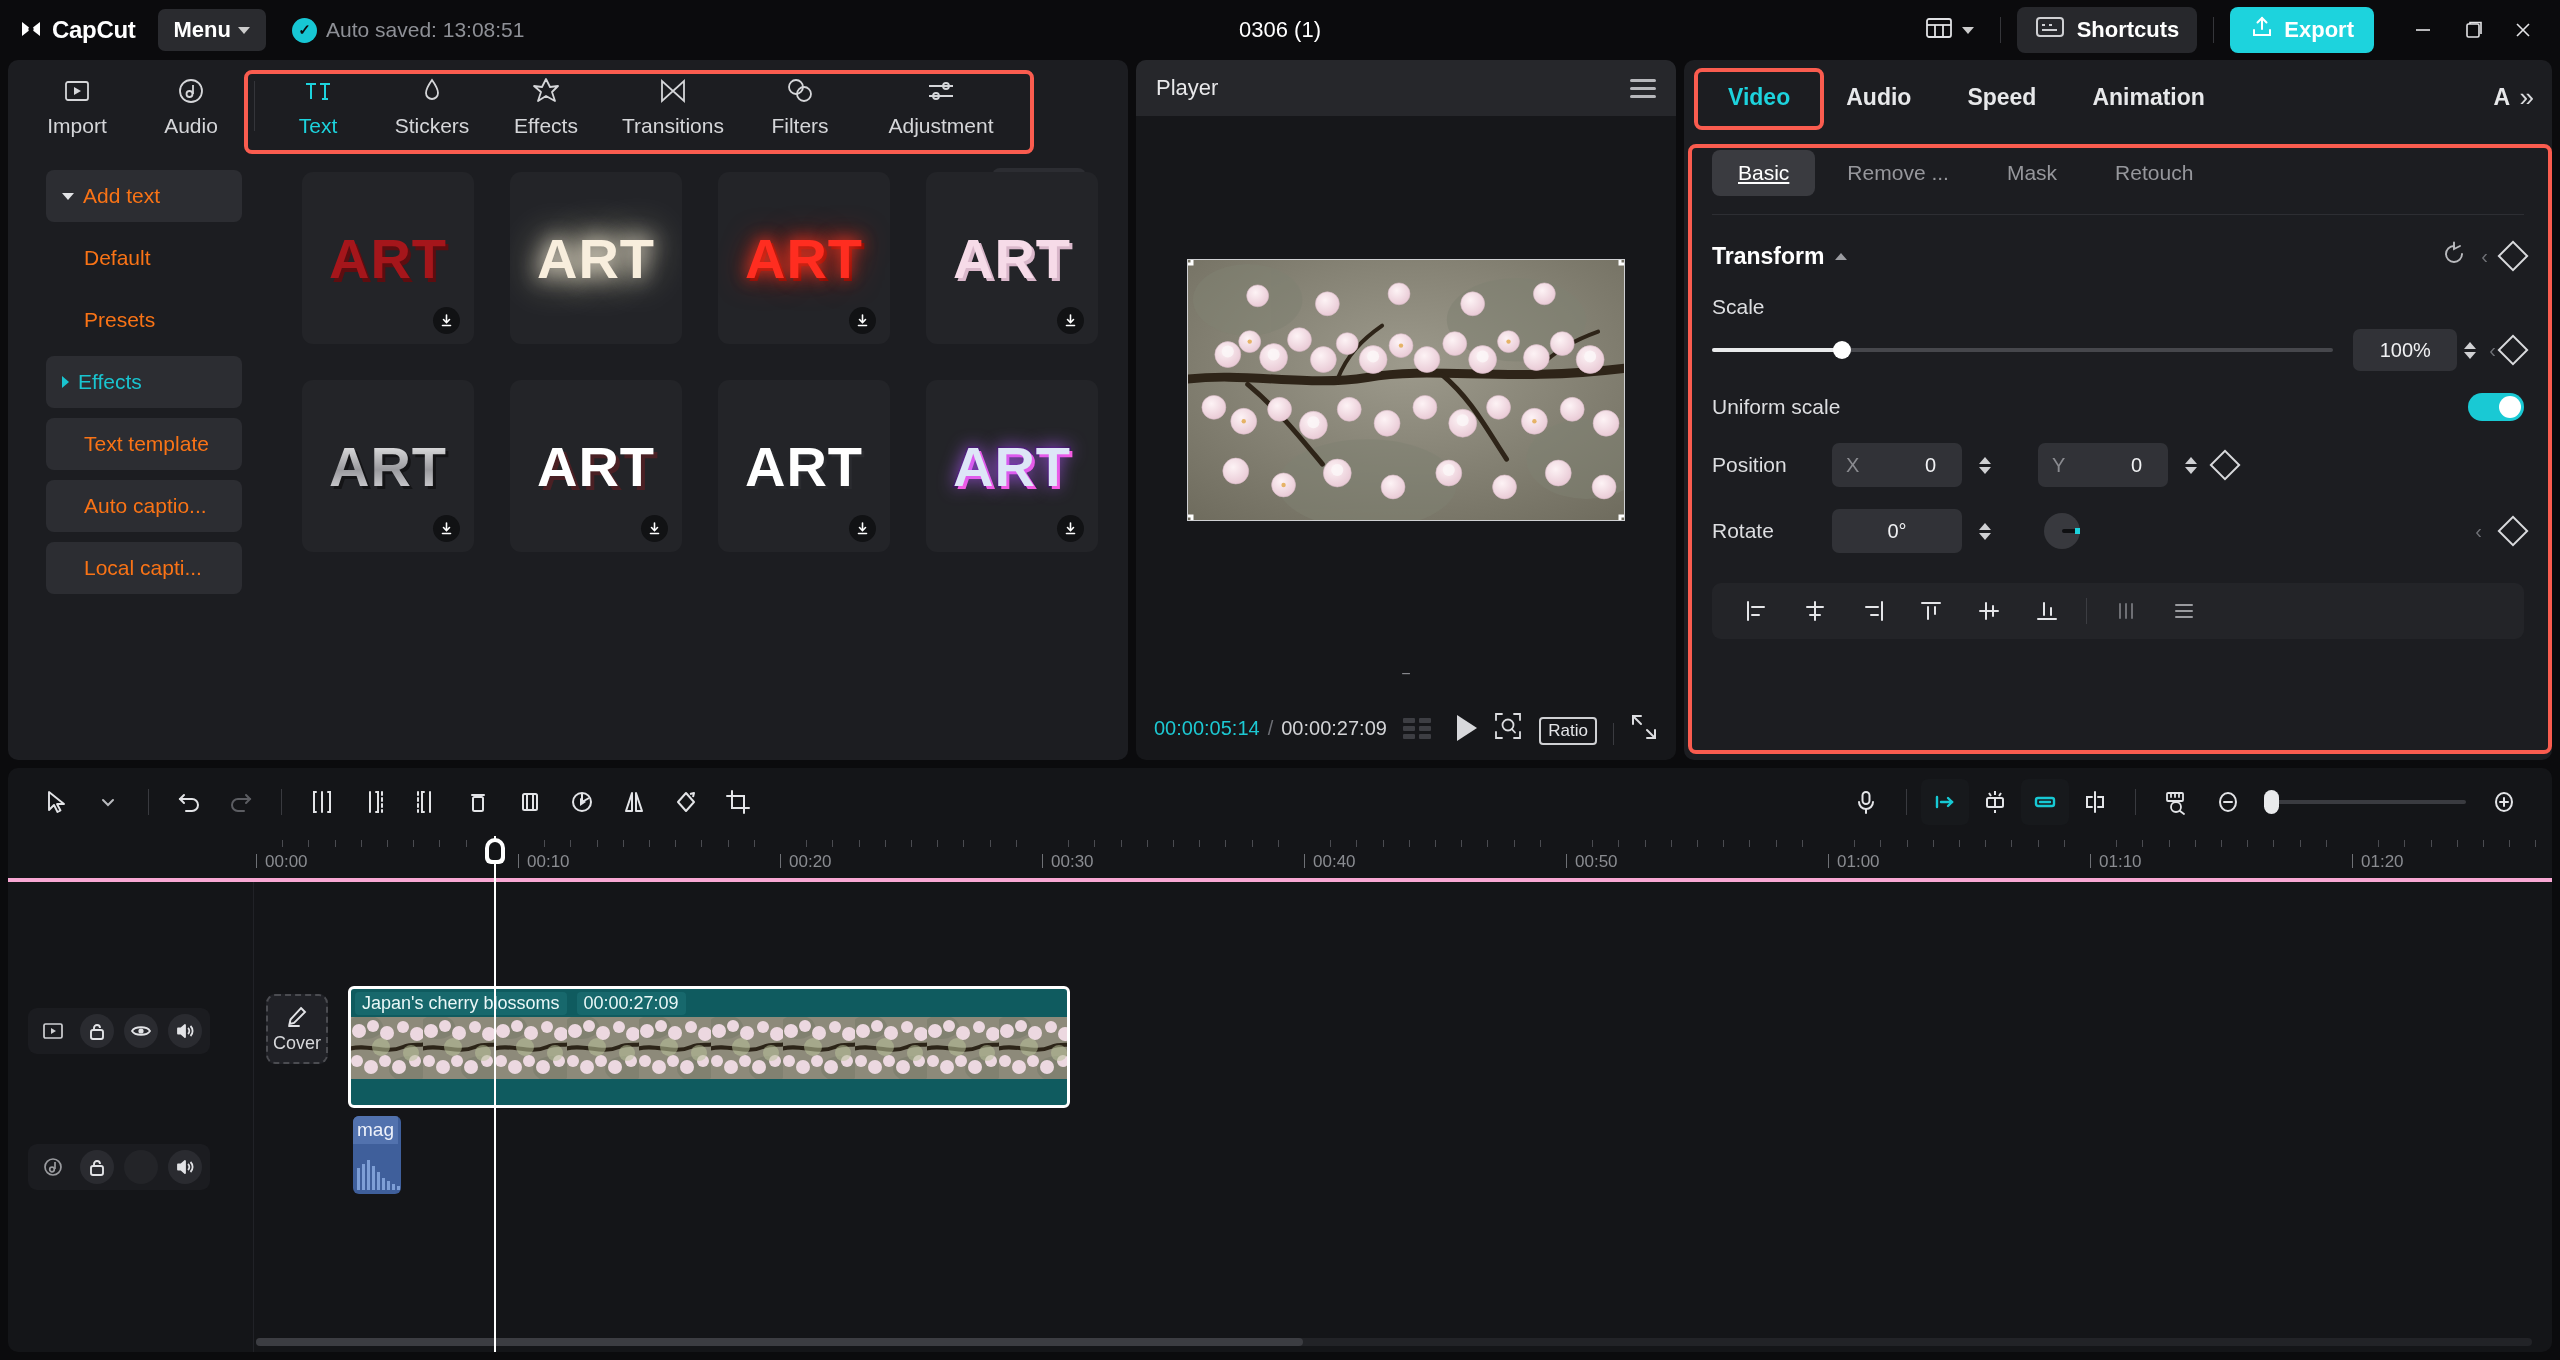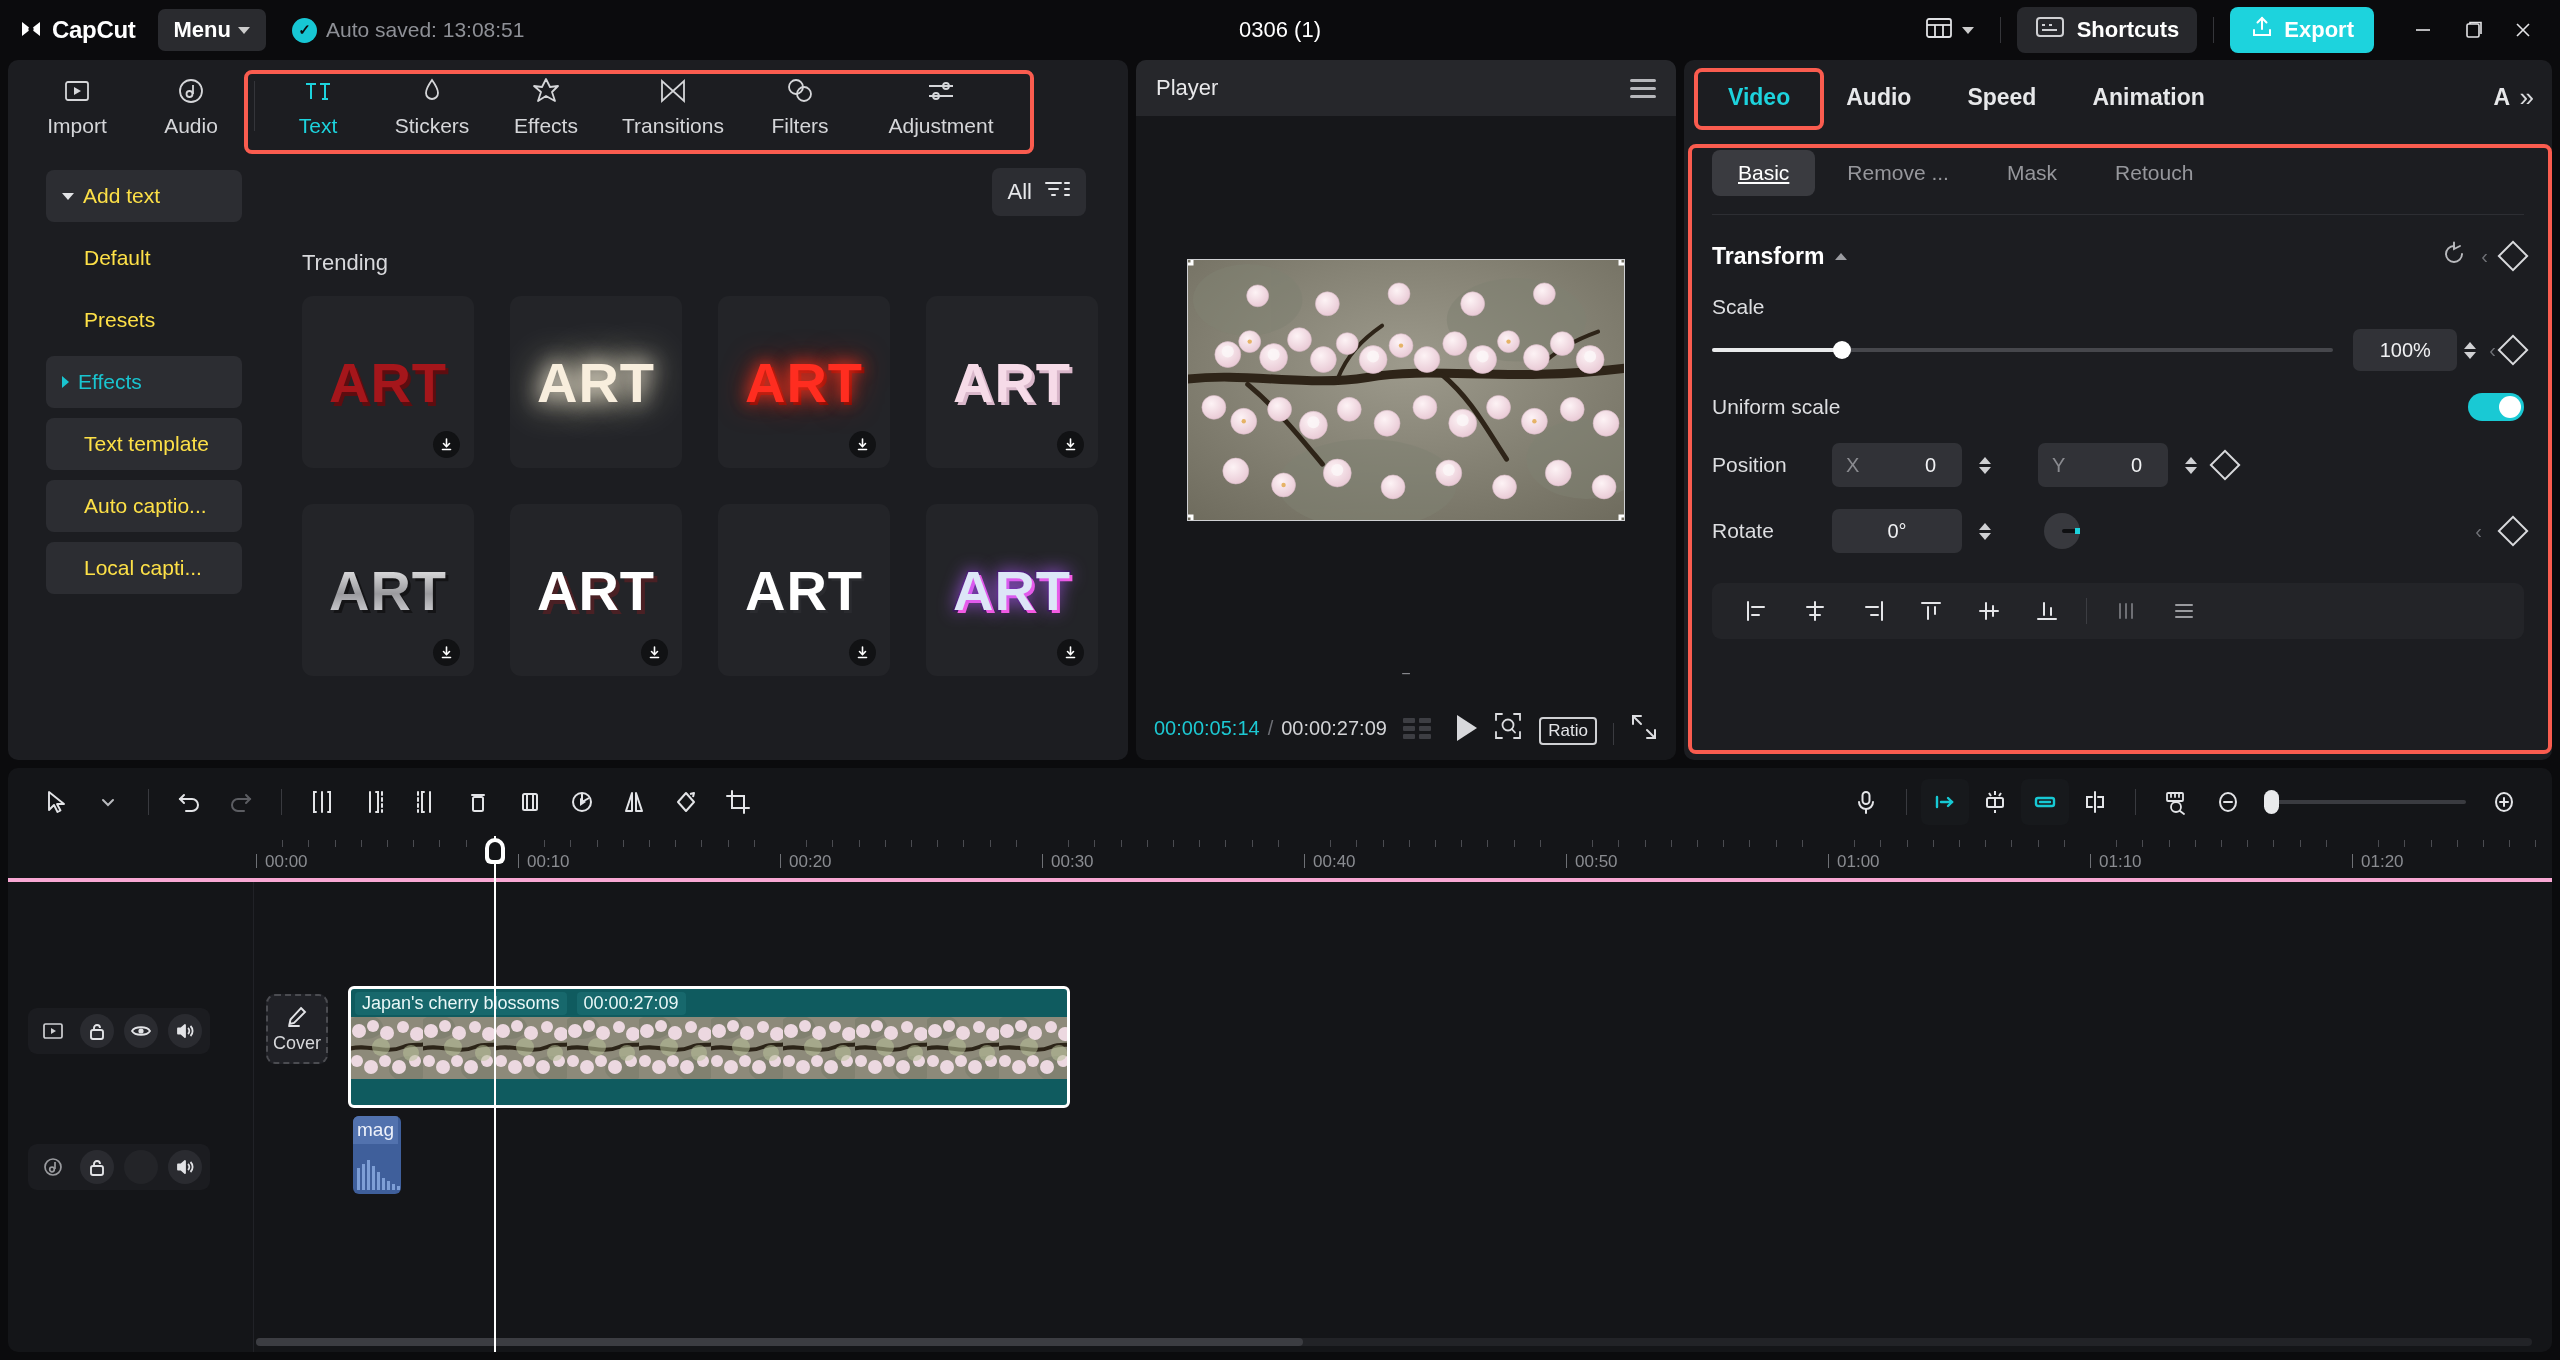--- a/index.html
+++ b/index.html
@@ -63,21 +63,21 @@
   .ttab.active .lbl { color: #1dd3dd; }
   .ttab.active svg { stroke: #1dd3dd; }
   .ttab.wide { width: 140px; }
   .ttab.wider { width: 168px; }
   .tabs-sep { width: 1px; height: 50px; background: #34353a; margin: 0 6px; }
 
   .panel-body { display: flex; flex: 1; min-height: 0; }
   .sidelist { width: 262px; flex: none; padding: 18px 28px 0 38px; display: flex; flex-direction: column; gap: 10px; }
   .side-item {
     height: 52px; border-radius: 8px; display: flex; align-items: center; padding-left: 16px;
-    font-size: 21px; color: #fde047;
+    font-size: 21px; color: #f97316;
   }
   .side-item.boxed { background: #2c2d32; }
   .side-item.sub { padding-left: 38px; }
   .side-item.teal { color: #19c4cf; }
   .tri { width: 0; height: 0; margin-right: 9px; }
   .tri.down { border-left: 6px solid transparent; border-right: 6px solid transparent; border-top: 7px solid #e2e3e6; }
   .tri.right { border-top: 6px solid transparent; border-bottom: 6px solid transparent; border-left: 7px solid #19c4cf; }
 
   .gallery { flex: 1; min-width: 0; position: relative; padding: 0 26px 0 16px; overflow: hidden; }
   .all-btn {
@@ -413,21 +413,20 @@
                 <line x1="2" y1="5" x2="17" y2="5"></line>
                   <line x1="5" y1="11" x2="14" y2="11"></line>
                   <line x1="8" y1="17" x2="11" y2="17"></line>
                 <line x1="21" y1="5" x2="25" y2="5"></line>
                   <line x1="21" y1="11" x2="25" y2="11"></line>
                   <line x1="21" y1="17" x2="25" y2="17"></line>
               </svg>
             </span>
           </div>
 
-          <div class="gal-title">Trending</div>
 
           <div class="grid">
             <div class="card">
               <span class="art" style="color:#a5161b; text-shadow: 3px 4px 0 #5d0d10;">ART</span>
               <span class="dl">
                 <svg width="15" height="15" viewBox="0 0 15 15" stroke="#fff" stroke-width="1.6" fill="none" stroke-linecap="round">
                   <line x1="7.5" y1="2" x2="7.5" y2="9"></line>
                     <path d="M4.5 6.5 L7.5 9.5 L10.5 6.5"></path>
                     <line x1="3.5" y1="12.5" x2="11.5" y2="12.5"></line>
                 </svg>

